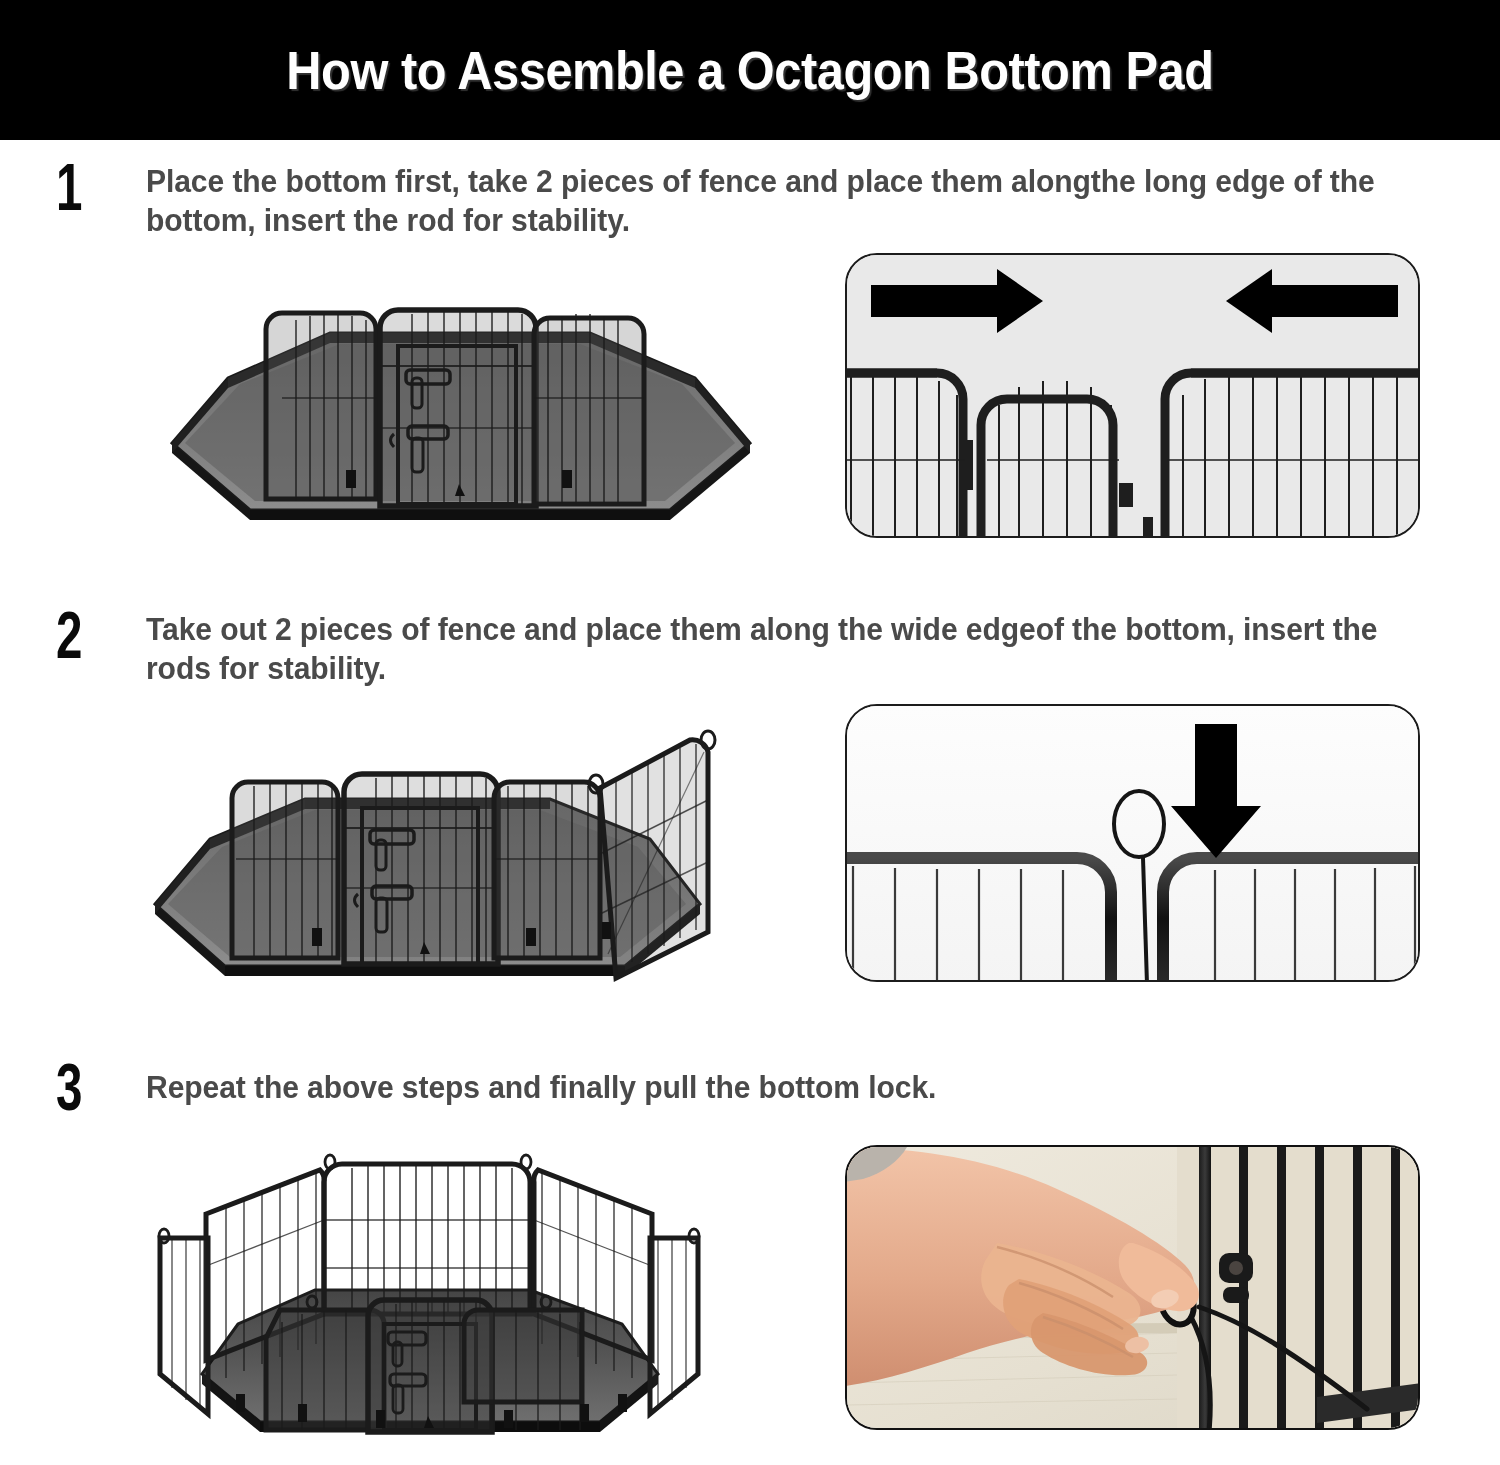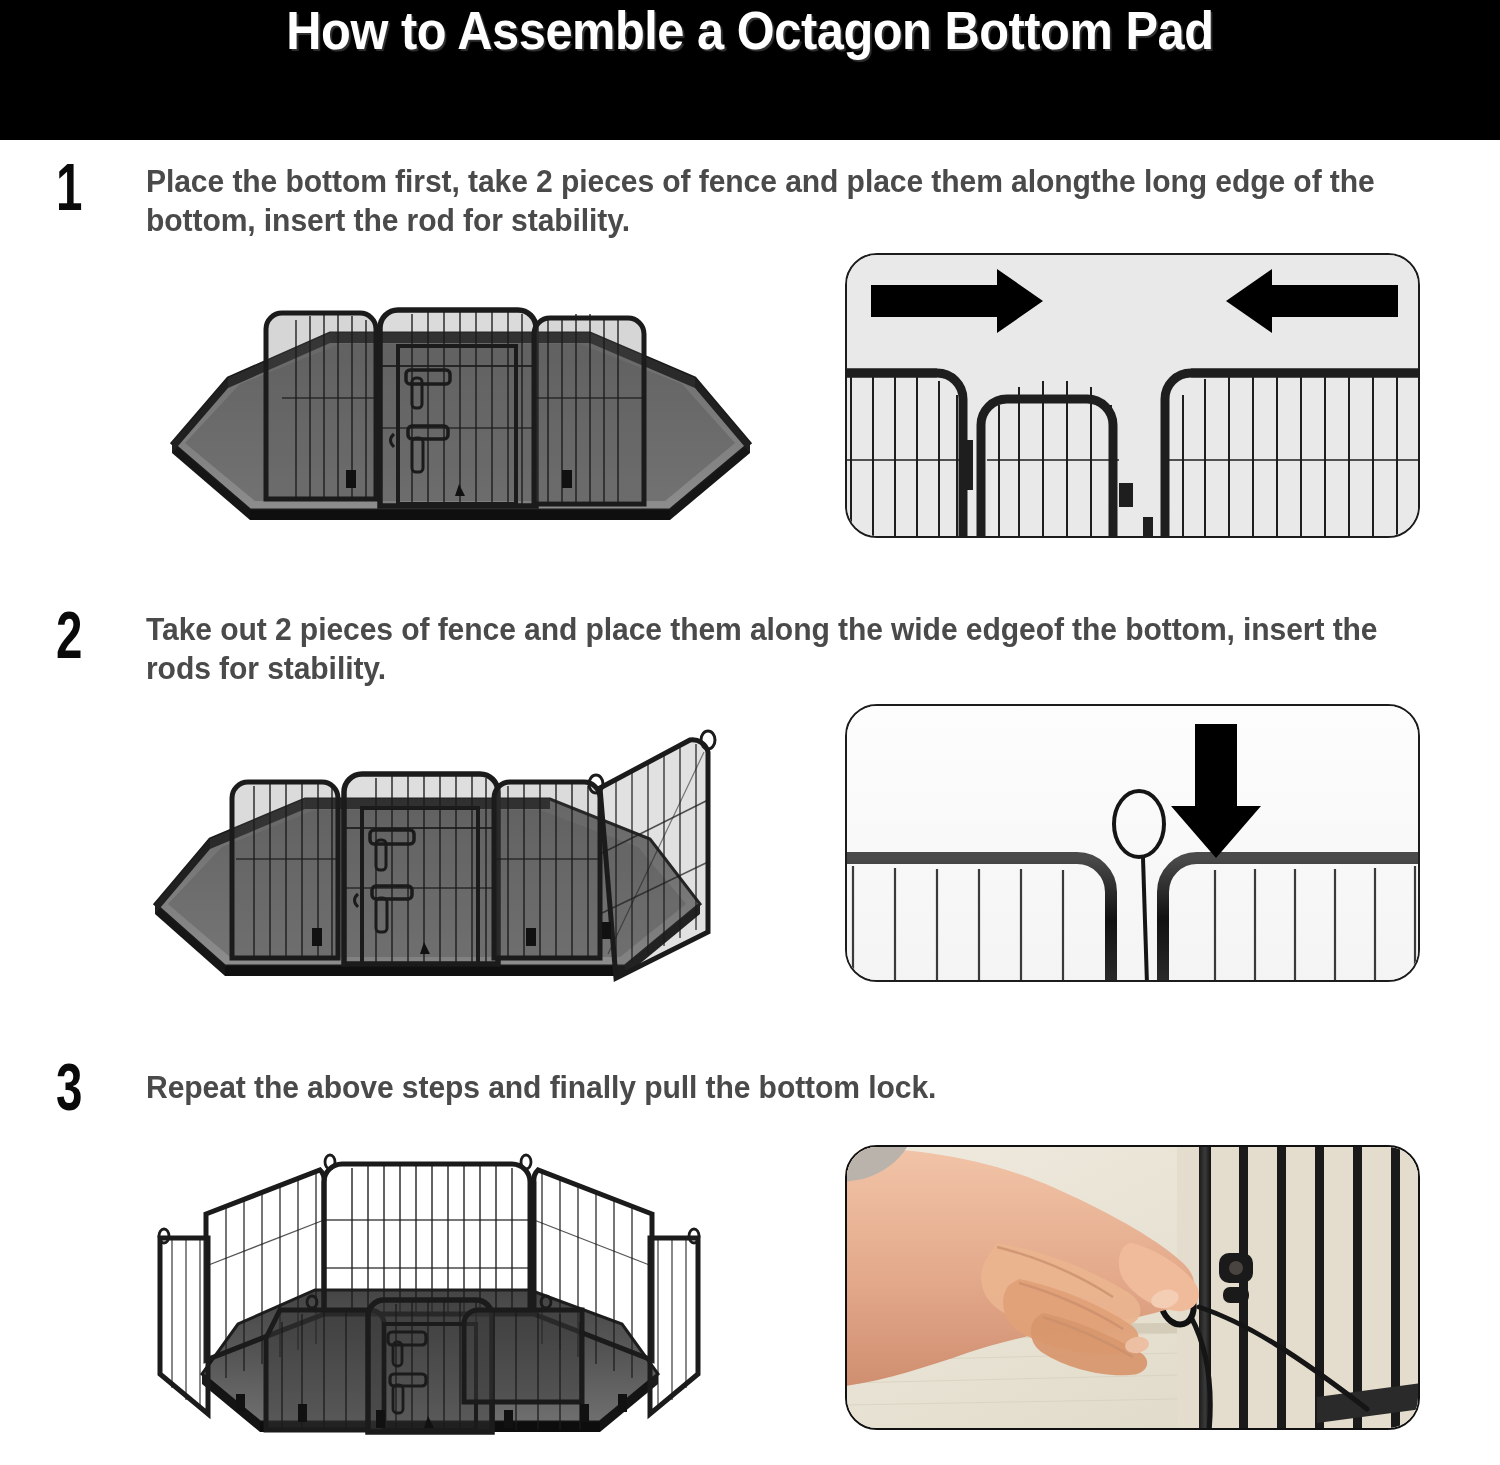--- a/index.html
+++ b/index.html
@@ -13,21 +13,21 @@
     position: relative;
   }
 
   
   .header-bar {
     position: absolute;
     left: 0; top: 0;
     width: 1500px; height: 140px;
     background: #000000;
     display: flex;
-    align-items: flex-start;
+    align-items: center;
     justify-content: center;
   }
   .header-title {
     color: #ffffff;
     font-size: 53px;
     font-weight: bold;
     letter-spacing: -0.5px;
     transform: scaleX(0.92);
     white-space: nowrap;
     text-shadow: 2px 2px 1px rgba(90,90,90,0.55);

